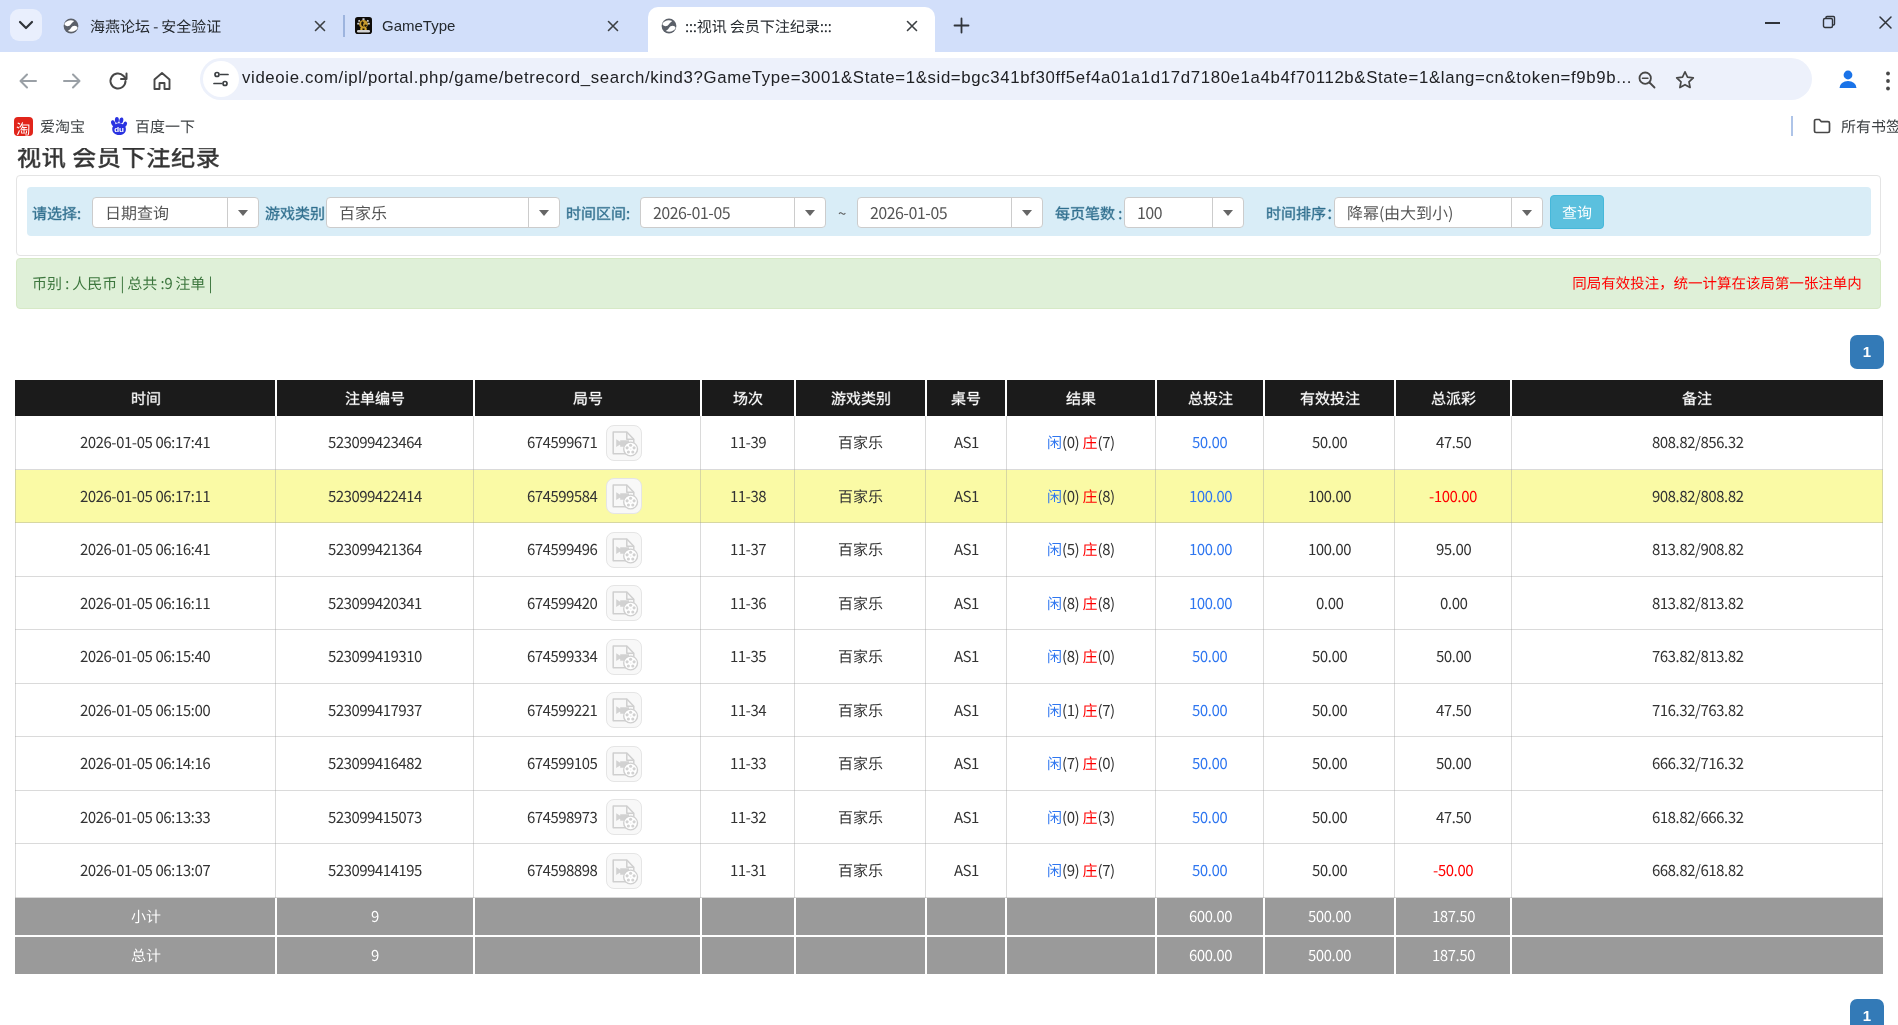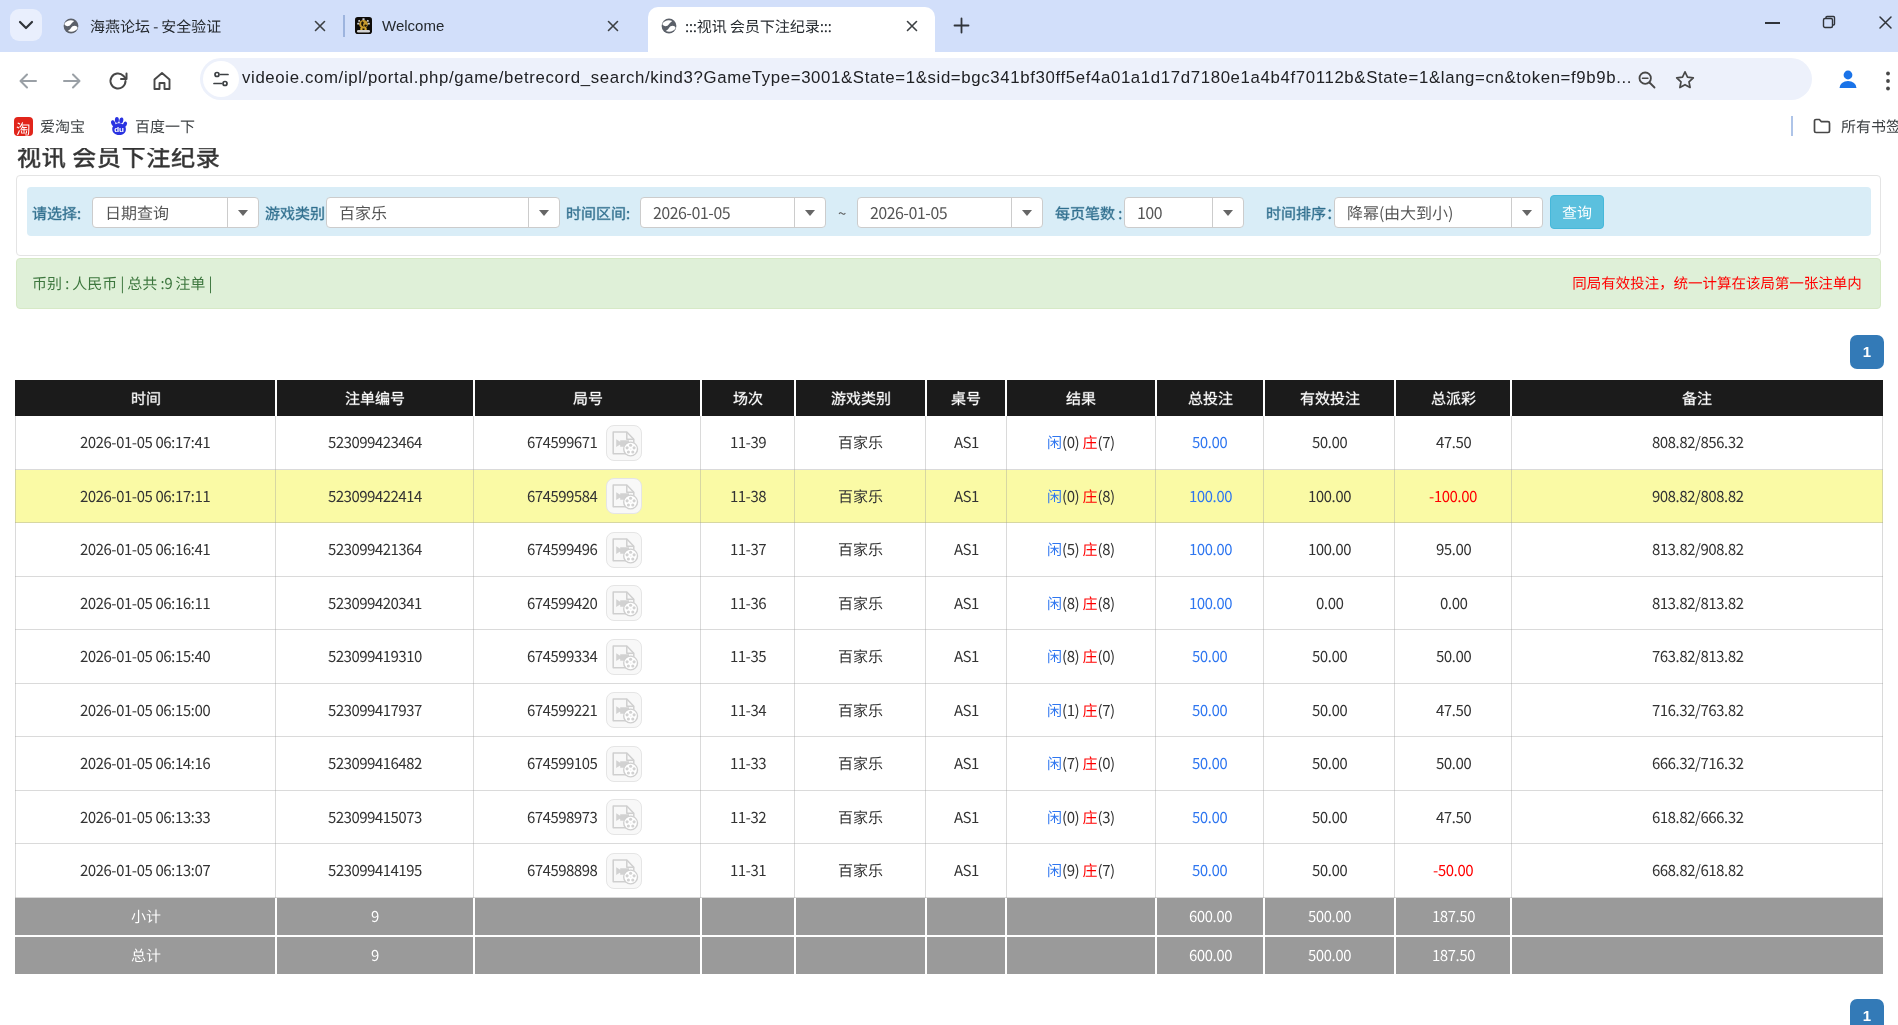--- a/index.html
+++ b/index.html
@@ -148,21 +148,21 @@
       <rect x="3.2" y="3" width="2" height="1.8" rx="0.5" transform="rotate(-20 4.2 3.9)"></rect>
       <rect x="11.8" y="3" width="2" height="1.8" rx="0.5" transform="rotate(20 12.8 3.9)"></rect>
     </g>
     <circle cx="8.5" cy="7.2" r="4.3" fill="#c79a2e"></circle>
     <path d="M7.2 4.2 q2.4 0.6 1.2 2.6 q-1.2 1.8 1 2.6 q-2.8 0.4 -3.2 -2 q-0.3 -2.2 1 -3.2z" fill="#1a1409"></path>
     <circle cx="10.6" cy="8.6" r="1.2" fill="#1a1409"></circle>
     <rect x="5.3" y="11" width="2.2" height="2.4" rx="0.4" fill="#d9a92c"></rect>
     <rect x="9.5" y="11" width="2.2" height="2.4" rx="0.4" fill="#d9a92c"></rect>
     <rect x="2" y="13" width="13" height="2.6" rx="1.3" fill="#d4d4d4"></rect>
   </svg>
-<div style="position:absolute;left:382px;top:17px;width:160px;height:20px;font:15px 'Liberation Sans',sans-serif;color:#24292e">Welcome</div>
+<div style="position:absolute;left:382px;top:17px;width:160px;height:20px;font:15px 'Liberation Sans',sans-serif;color:#24292e">GameType</div>
 <svg style="position:absolute;left:607px;top:20px" width="12" height="12" viewBox="0 0 12 12">
     <path d="M1.5 1.5 L10.5 10.5 M10.5 1.5 L1.5 10.5" stroke="#3c4043" stroke-width="1.6" stroke-linecap="round"></path>
   </svg>
 <div style="position:absolute;left:648px;top:7px;width:287px;height:45px;background:#fff;border-radius:10px 10px 0 0"></div>
 <svg style="position:absolute;left:661px;top:18px" width="16" height="16" viewBox="0 0 16 16">
     <circle cx="8" cy="8" r="7.4" fill="#5b6069"></circle>
     <path d="M1.2 6.1 Q4.7 0.9 11.2 2.9 Q8.4 5.0 7.7 6.6 Q7.0 8.2 4.3 8.2 Q2.1 8.2 1.2 6.1 Z" fill="#fff"></path>
     <path d="M14.8 9.9 Q11.3 15.1 4.8 13.1 Q7.6 11.0 8.3 9.4 Q9.0 7.8 11.7 7.8 Q13.9 7.8 14.8 9.9 Z" fill="#fff"></path>
   </svg>
 <svg style="position:absolute;left:685.0px;top:16.5px;width:146.6px;height:18.8px;overflow:visible" viewBox="0 -1000 9776 1250">

